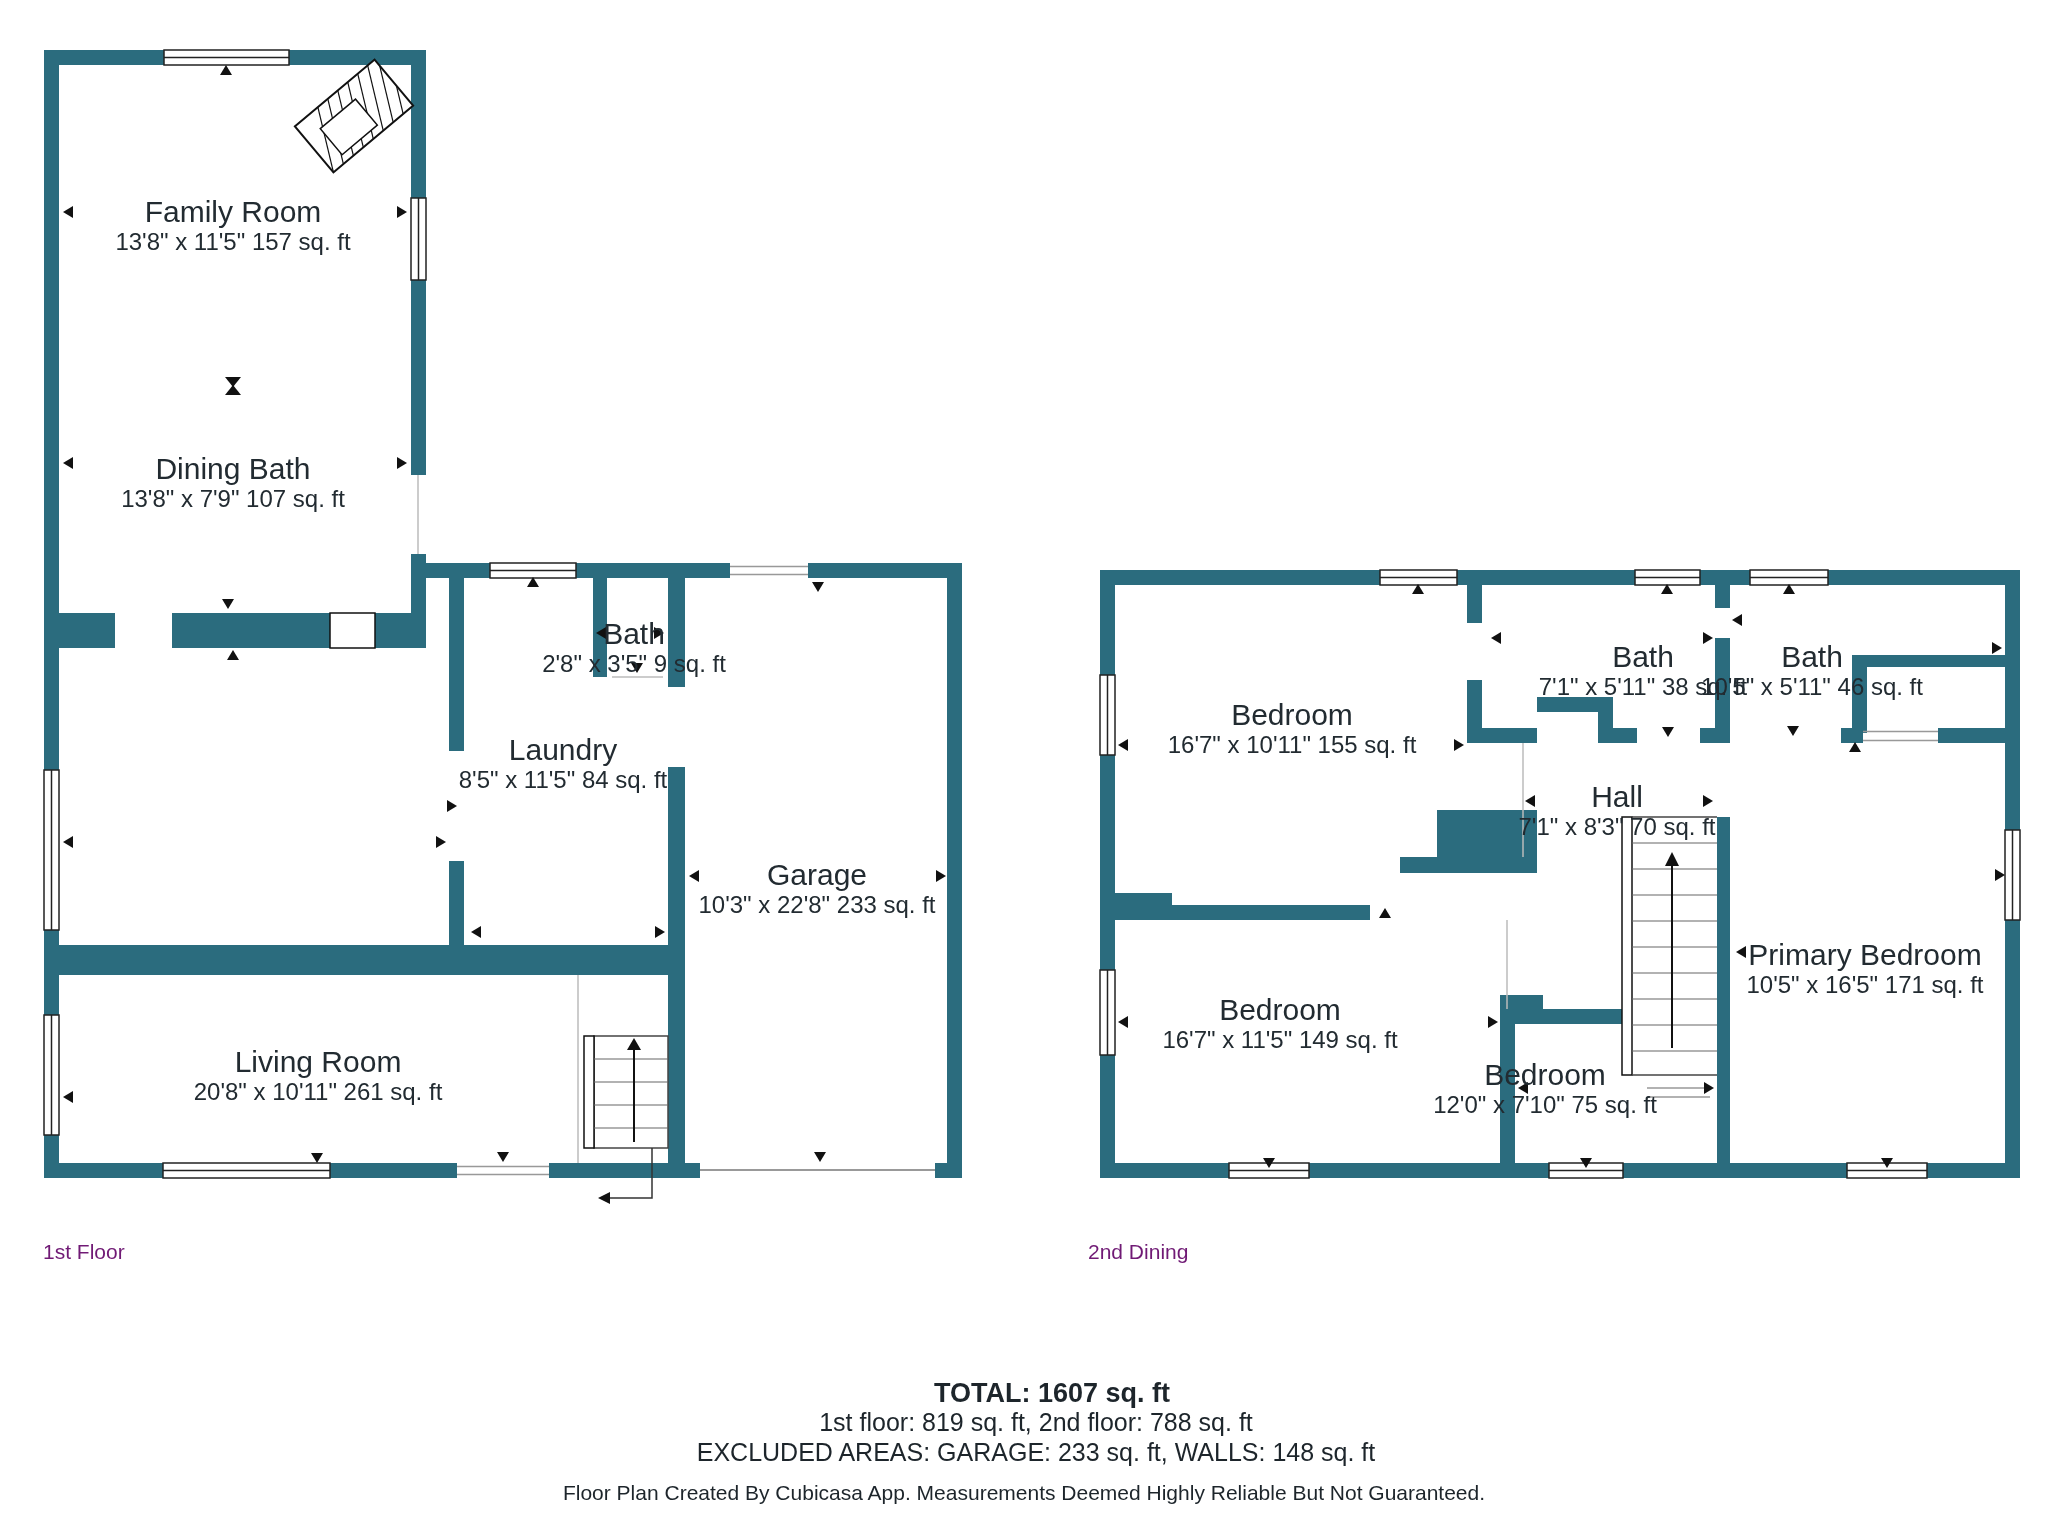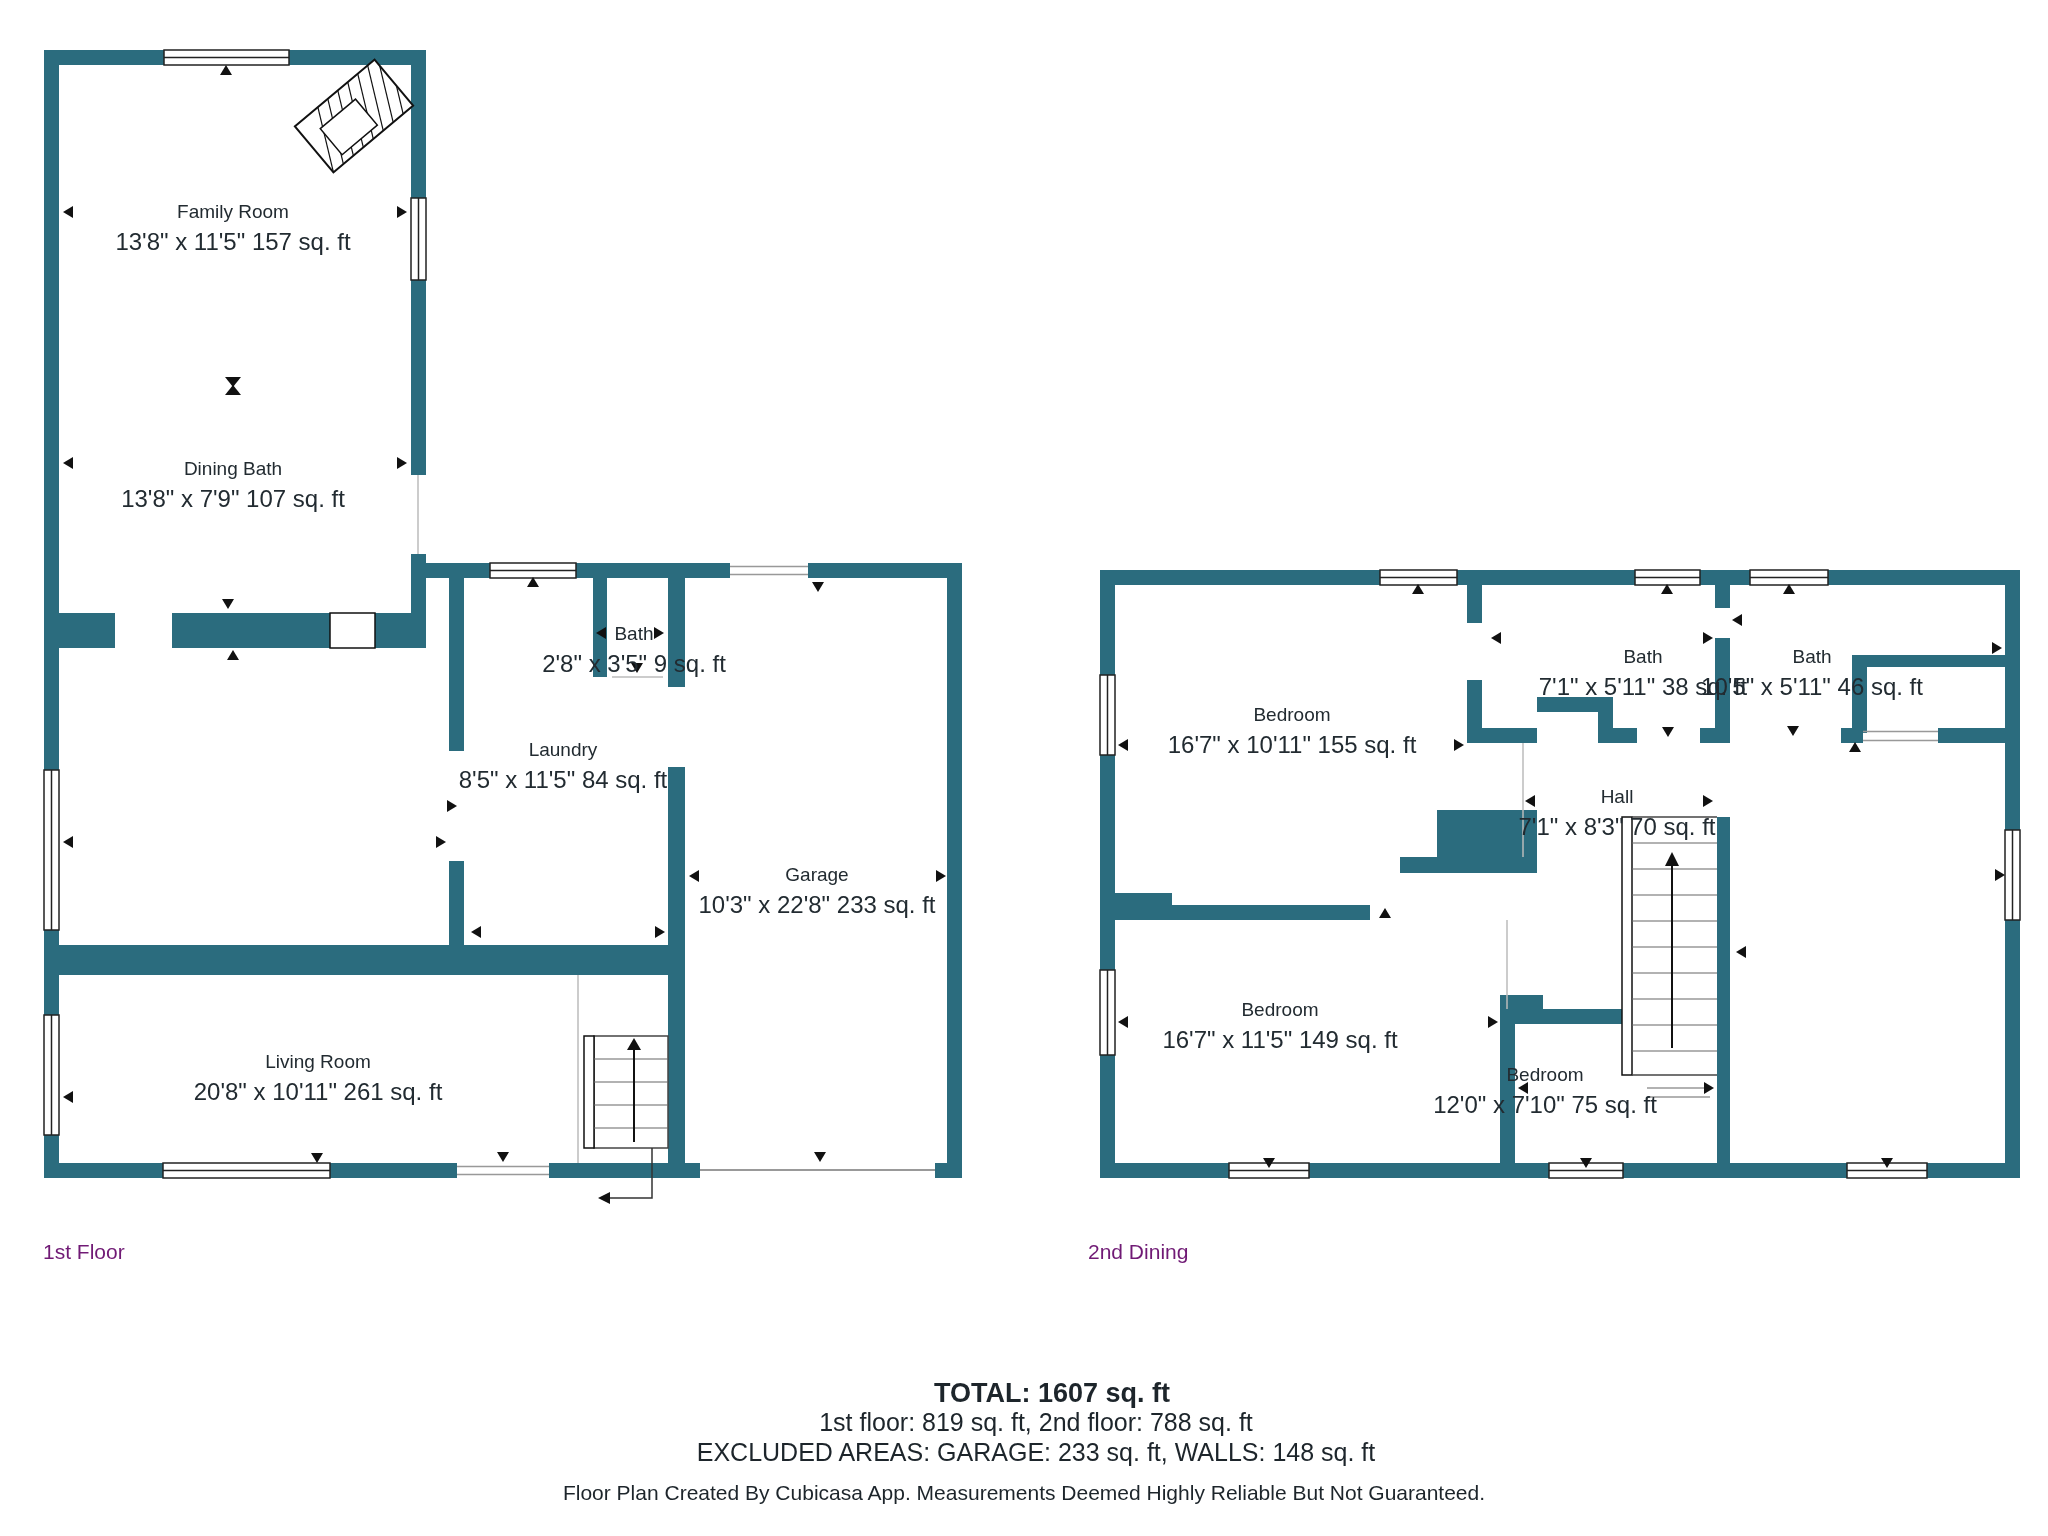--- a/index.html
+++ b/index.html
@@ -1,21 +1,21 @@
 <!DOCTYPE html>
 <html><head>
 <meta charset="utf-8">
 <style>
   html,body{margin:0;padding:0;background:#fff;}
   .page{position:relative;width:2048px;height:1536px;background:#ffffff;overflow:hidden;
         font-family:"Liberation Sans","DejaVu Sans",sans-serif;color:#1d252b;}
   .plan-svg{position:absolute;left:0;top:0;}
   .room-label{position:absolute;transform:translate(-50%,-50%);text-align:center;
               font-size:24px;line-height:30px;color:#222b31;white-space:nowrap;}
-  .room-label .rname{font-size:19px;text-align:center;}
+  .room-label .rname{font-size:30px;text-align:center;}
   .floor-label{position:absolute;font-size:21px;color:#701a75;white-space:nowrap;}
   .summary{position:absolute;left:0;width:100%;text-align:center;white-space:nowrap;}
   .summary.total{font-size:27px;font-weight:bold;line-height:32px;margin-left:28px;}
   .summary.line{font-size:25px;line-height:30px;padding-left:12px;}
   .summary.small{font-size:21px;line-height:18px;}
 </style>
 </head>
 <body>
 
 <div class="page">
@@ -294,20 +294,24 @@
   <div class="rdims">7'1" x 8'3" 70 sq. ft</div>
 </div>
 <div class="room-label" style="left:1280px;top:1025px">
   <div class="rname">Bedroom</div>
   <div class="rdims">16'7" x 11'5" 149 sq. ft</div>
 </div>
 <div class="room-label" style="left:1545px;top:1090px">
   <div class="rname">Bedroom</div>
   <div class="rdims">12'0" x 7'10" 75 sq. ft</div>
 </div>
+<div class="room-label" style="left:1865px;top:970px">
+  <div class="rname">Primary Bedroom</div>
+  <div class="rdims">10'5" x 16'5" 171 sq. ft</div>
+</div>
 
 <div class="floor-label" style="left:43px;top:1240px">1st Floor</div>
 <div class="floor-label" style="left:1088px;top:1240px">2nd Dining</div>
 
 <div class="summary total" style="top:1377px">TOTAL: 1607 sq. ft</div>
 <div class="summary line" style="top:1407px">1st floor: 819 sq. ft, 2nd floor: 788 sq. ft</div>
 <div class="summary line" style="top:1437px">EXCLUDED AREAS: GARAGE: 233 sq. ft, WALLS: 148 sq. ft</div>
 <div class="summary small" style="top:1484px">Floor Plan Created By Cubicasa App. Measurements Deemed Highly Reliable But Not Guaranteed.</div>
 
 </div>

